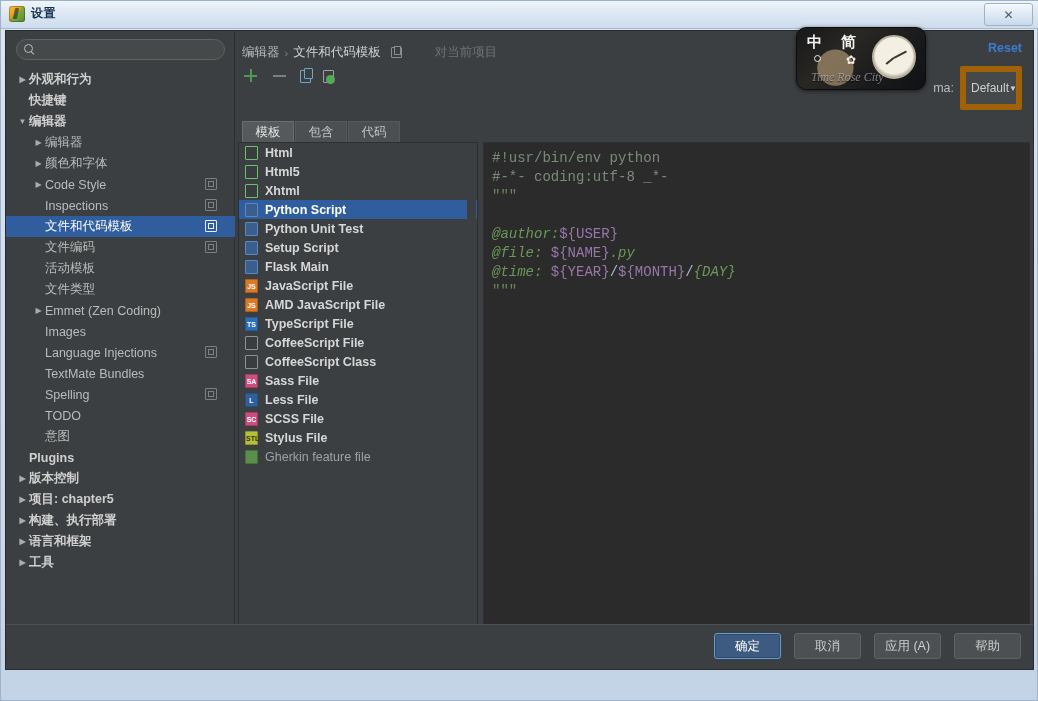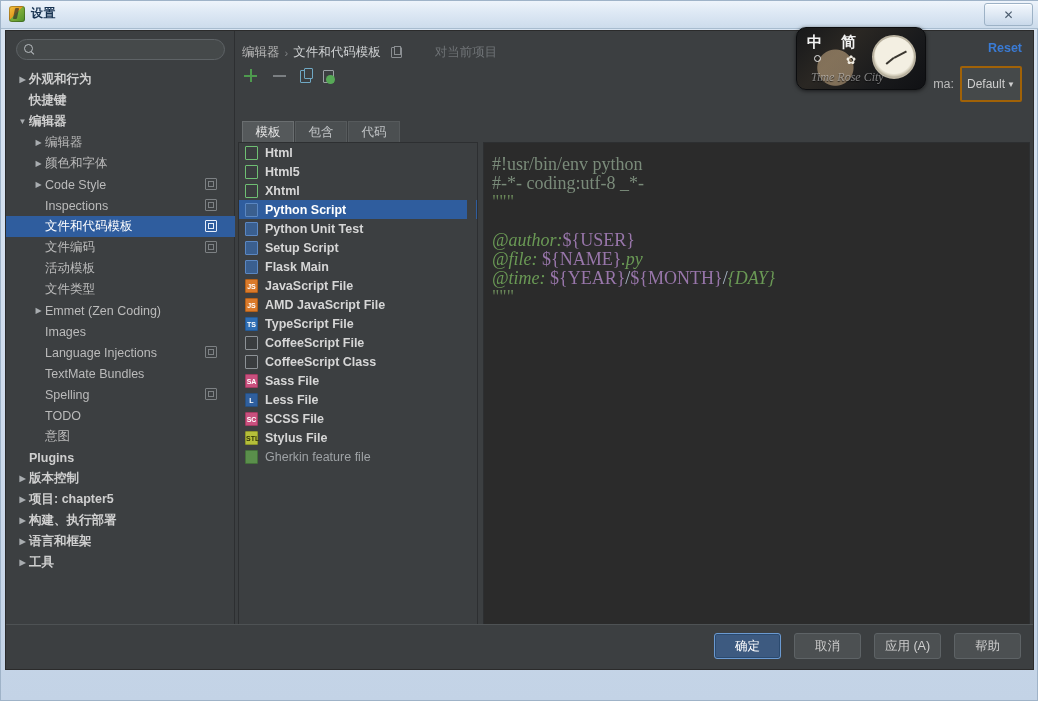--- a/index.html
+++ b/index.html
@@ -170,21 +170,21 @@
     font-size: 12.5px; color: #3a7bd5; font-weight: bold;
     cursor: pointer;
   }
   .scheme-row {
     position: absolute; right: 12px; top: 35px;
     display: flex; align-items: center; gap: 6px;
     font-size: 12.5px; color: #bbbbbb;
   }
   .scheme-select {
     width: 62px; height: 21px;
-    background: #45494a; border: 2px solid #a16207;
+    background: #45494a; border: 6px solid #a16207;
     border-radius: 2px; box-sizing: border-box;
     color: #cfcfcf; font-size: 12px;
     display: flex; align-items: center; justify-content: space-between;
     padding: 16px 5px;
   }
   .caret { font-size: 8px; color: #cfcfcf; }
   .tool-row {
     position: absolute; left: 6px; top: 36px;
     display: flex; align-items: center; gap: 12px;
   }
@@ -276,23 +276,23 @@
   
   .editor-panel {
     position: absolute; left: 247px; top: 111px;
     width: 547px; height: 485px;
     background: #2b2b2b;
     border: 1px solid #2d2f31;
     box-sizing: border-box;
     overflow: hidden;
   }
   .code {
-    padding: 12px 8px;
-    font-family: Liberation Serif, serif;
-    font-size: 18px;
+    padding: 6px 8px;
+    font-family: Liberation Mono, monospace;
+    font-size: 14px;
     line-height: 19px;
     white-space: pre;
   }
   .c-comment { color: #7a8b7a; }
   .c-docstr  { color: #6a8759; }
   .c-anno    { color: #6a9955; font-style: italic; }
   .c-var     { color: #9876aa; }
   .c-slash   { color: #a9b7c6; }
   .editor-footer {
     position: absolute; left: 247px; top: 600px;

